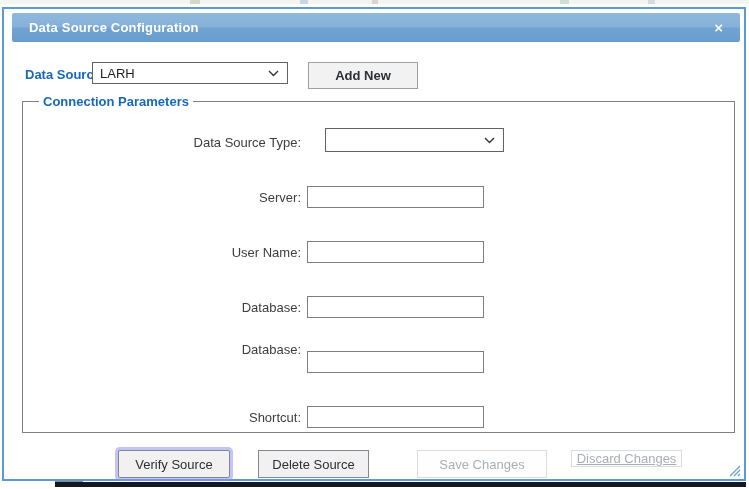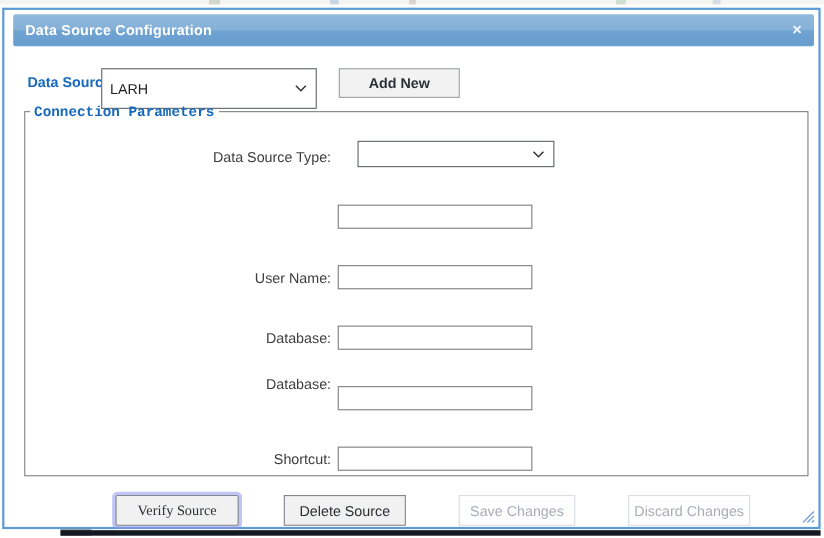--- a/index.html
+++ b/index.html
@@ -10,49 +10,49 @@
   .bg-strip-top { position: absolute; left: 0; top: 0; width: 749px; height: 4px; background: #f4f5f3; }
   .bg-strip-top .speck { position: absolute; top: 0; height: 4px; }
   .bg-bar-bottom { position: absolute; left: 55px; top: 482px; width: 691px; height: 5px; background: #141823; }
   .bg-bar-accent { position: absolute; left: 55px; top: 481px; width: 28px; height: 6px; background: #8a8d80; }
 
   
   .dialog { position: absolute; left: 2px; top: 7px; width: 744px; height: 474px; background: #ffffff; border: 2px solid #5b9bd5; }
 
   .titlebar { position: absolute; left: 8px; top: 4px; width: 728px; height: 29px; border-radius: 2px;
     background: linear-gradient(to bottom, #90b9dd 0%, #85b0d7 48%, #6fa3d2 52%, #699dce 100%);
-    display: flex; align-items: center; justify-content: space-between; padding: 0 11px; }
+    display: flex; align-items: center; justify-content: space-between; padding: 0 17px; }
   .titlebar .title { color: #ffffff; font-weight: bold; font-size: 13px; letter-spacing: .2px; }
   .titlebar .close { color: #f2f6fb; font-weight: bold; font-size: 15px; line-height: 15px; cursor: pointer; }
 
   
   .ds-label { position: absolute; left: 21px; top: 58px; color: #1668bd; font-weight: bold; font-size: 13px; }
   .selectbox { position: relative; background: #ffffff; border: 1px solid #5f6368; display: flex; align-items: center; }
   .selectbox .val { font-size: 13px; color: #1f1f1f; padding-left: 7px; flex: 1; }
   .selectbox .chev { margin-right: 8px; display: flex; align-items: center; }
-  #ds-select { position: absolute; left: 88px; top: 53px; width: 196px; height: 37px; }
+  #ds-select { position: absolute; left: 88px; top: 53px; width: 196px; height: 22px; }
   #dst-select { position: absolute; left: 302px; top: 19px; width: 179px; height: 24px; }
 
   .btn { position: absolute; background: #f1f1f1; border: 1px solid #8c9097; color: #2b2f36; font-size: 13px;
     font-family: "Liberation Sans", sans-serif; text-align: center; cursor: pointer; }
   #add-new { left: 304px; top: 53px; width: 110px; height: 27px; background: #f2f2f2; border-color: #9aA0a6; font-weight: bold; }
 
   
   .params { position: absolute; left: 18px; top: 85px; width: 713px; height: 339px; border: 1px solid #808080; }
-  .params legend { margin-left: 4px; padding: 0 4px; color: #1668bd; font-weight: bold; font-size: 13px; font-family: Liberation Mono, monospace; }
+  .params legend { margin-left: 16px; padding: 0 4px; color: #1668bd; font-weight: bold; font-size: 13px; }
 
   .field-label { position: absolute; width: 160px; text-align: right; font-size: 13px; color: #3d3d3d; }
   .field-input { position: absolute; left: 284px; width: 177px; height: 22px; border: 1px solid #7e7e7e;
     background: #fff; font-size: 13px; padding: 0 5px; font-family: "Liberation Sans", sans-serif; color: #222; }
 
   
-  #verify   { left: 101px; top: 441px; width: 112px; height: 28px; box-shadow: 0 0 0 3px rgba(141,150,236,.55); border-radius: 2px; border-color: #83878e; font-family: Liberation Serif, serif; }
+  #verify   { left: 114px; top: 441px; width: 112px; height: 28px; box-shadow: 0 0 0 3px rgba(141,150,236,.55); border-radius: 2px; border-color: #83878e; }
   #delete   { left: 254px; top: 441px; width: 111px; height: 28px; border-color: #83878e; }
-  #save     { left: 413px; top: 441px; width: 106px; height: 28px; }
-  #discard  { left: 567px; top: 441px; width: 111px; height: 28px; }
+  #save     { left: 413px; top: 441px; width: 130px; height: 28px; }
+  #discard  { left: 567px; top: 441px; width: 111px; height: 17px; text-decoration: underline; }
   .btn.disabled { background: #fefefe; border: 1px solid #d9dce1; color: #a9aeb6; cursor: default; }
 
   
   .grip { position: absolute; right: 3px; bottom: 3px; width: 13px; height: 13px; }
 </style>
 </head>
 <body>
 
 <div class="stage">
 
@@ -92,20 +92,21 @@
       <span class="field-label" style="left:118px; top:26px;">Data Source Type:</span>
       <div class="selectbox" id="dst-select">
         <span class="val"></span>
         <span class="chev">
           <svg width="11" height="7" viewBox="0 0 11 7">
               <polyline points="1,1 5.5,5.5 10,1" fill="none" stroke="#333" stroke-width="1.4"></polyline>
             </svg>
         </span>
       </div>
 
+      <span class="field-label" style="left:118px; top:81px;">Server:</span>
       <input class="field-input" style="top: 77px;" value="">
 
       <span class="field-label" style="left:118px; top:136px;">User Name:</span>
       <input class="field-input" style="top: 132px;" value="">
 
       <span class="field-label" style="left:118px; top:191px;">Database:</span>
       <input class="field-input" style="top: 187px;" value="">
 
       <span class="field-label" style="left:118px; top:233px;">Database:</span>
       <input class="field-input" style="top: 242px;" value="">

